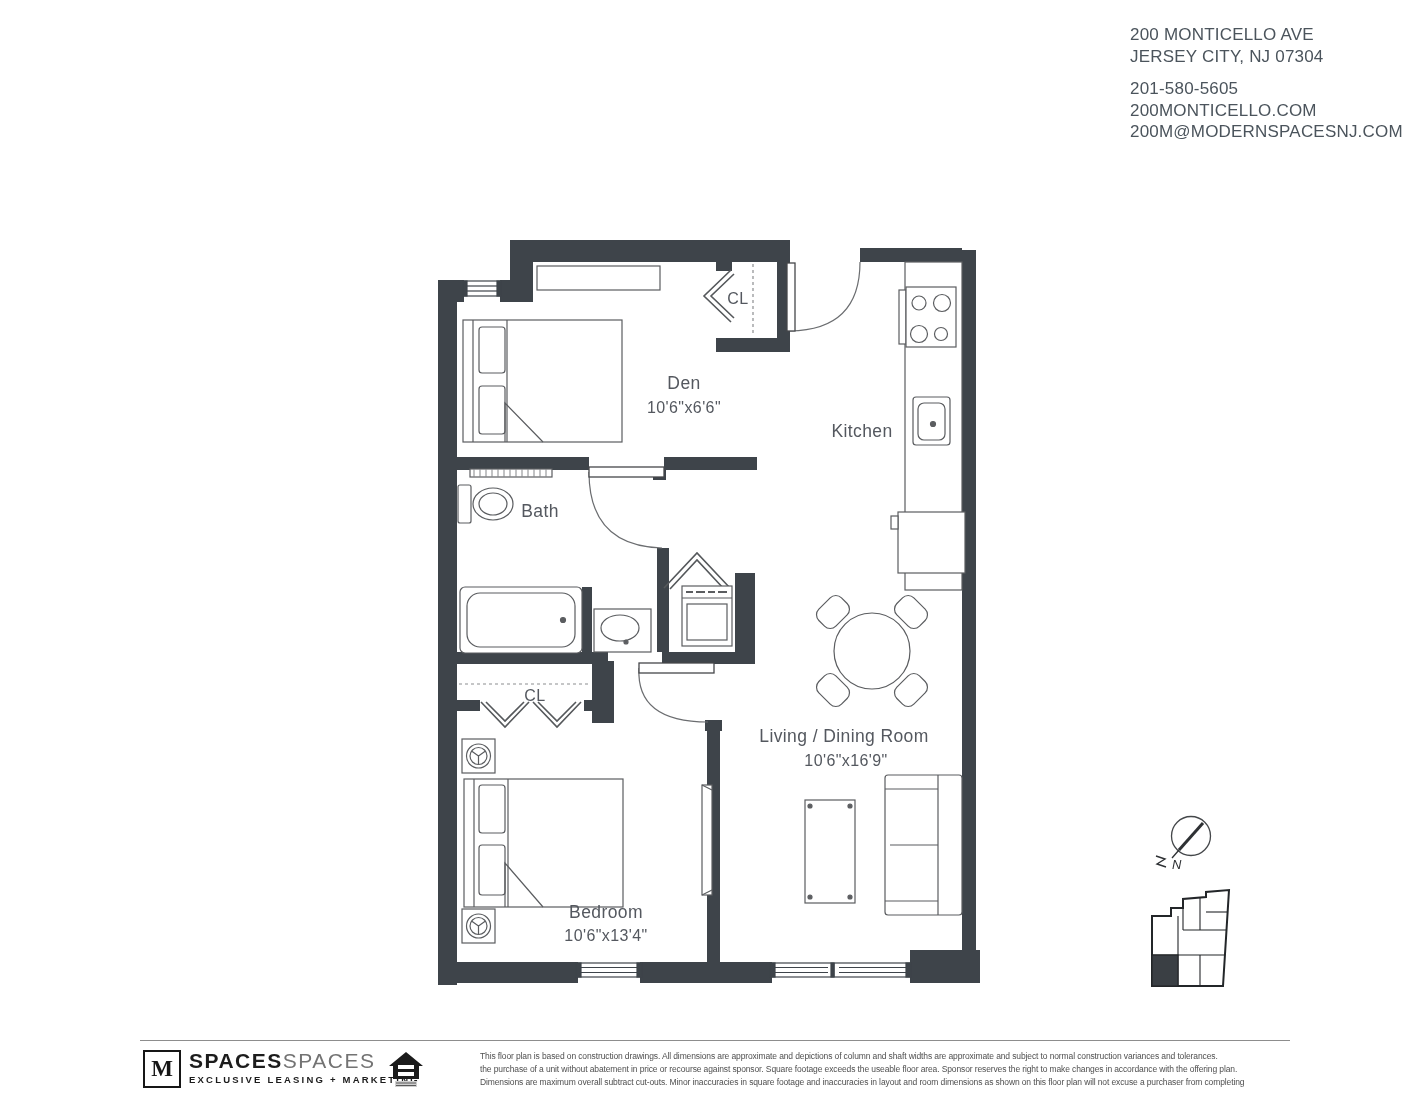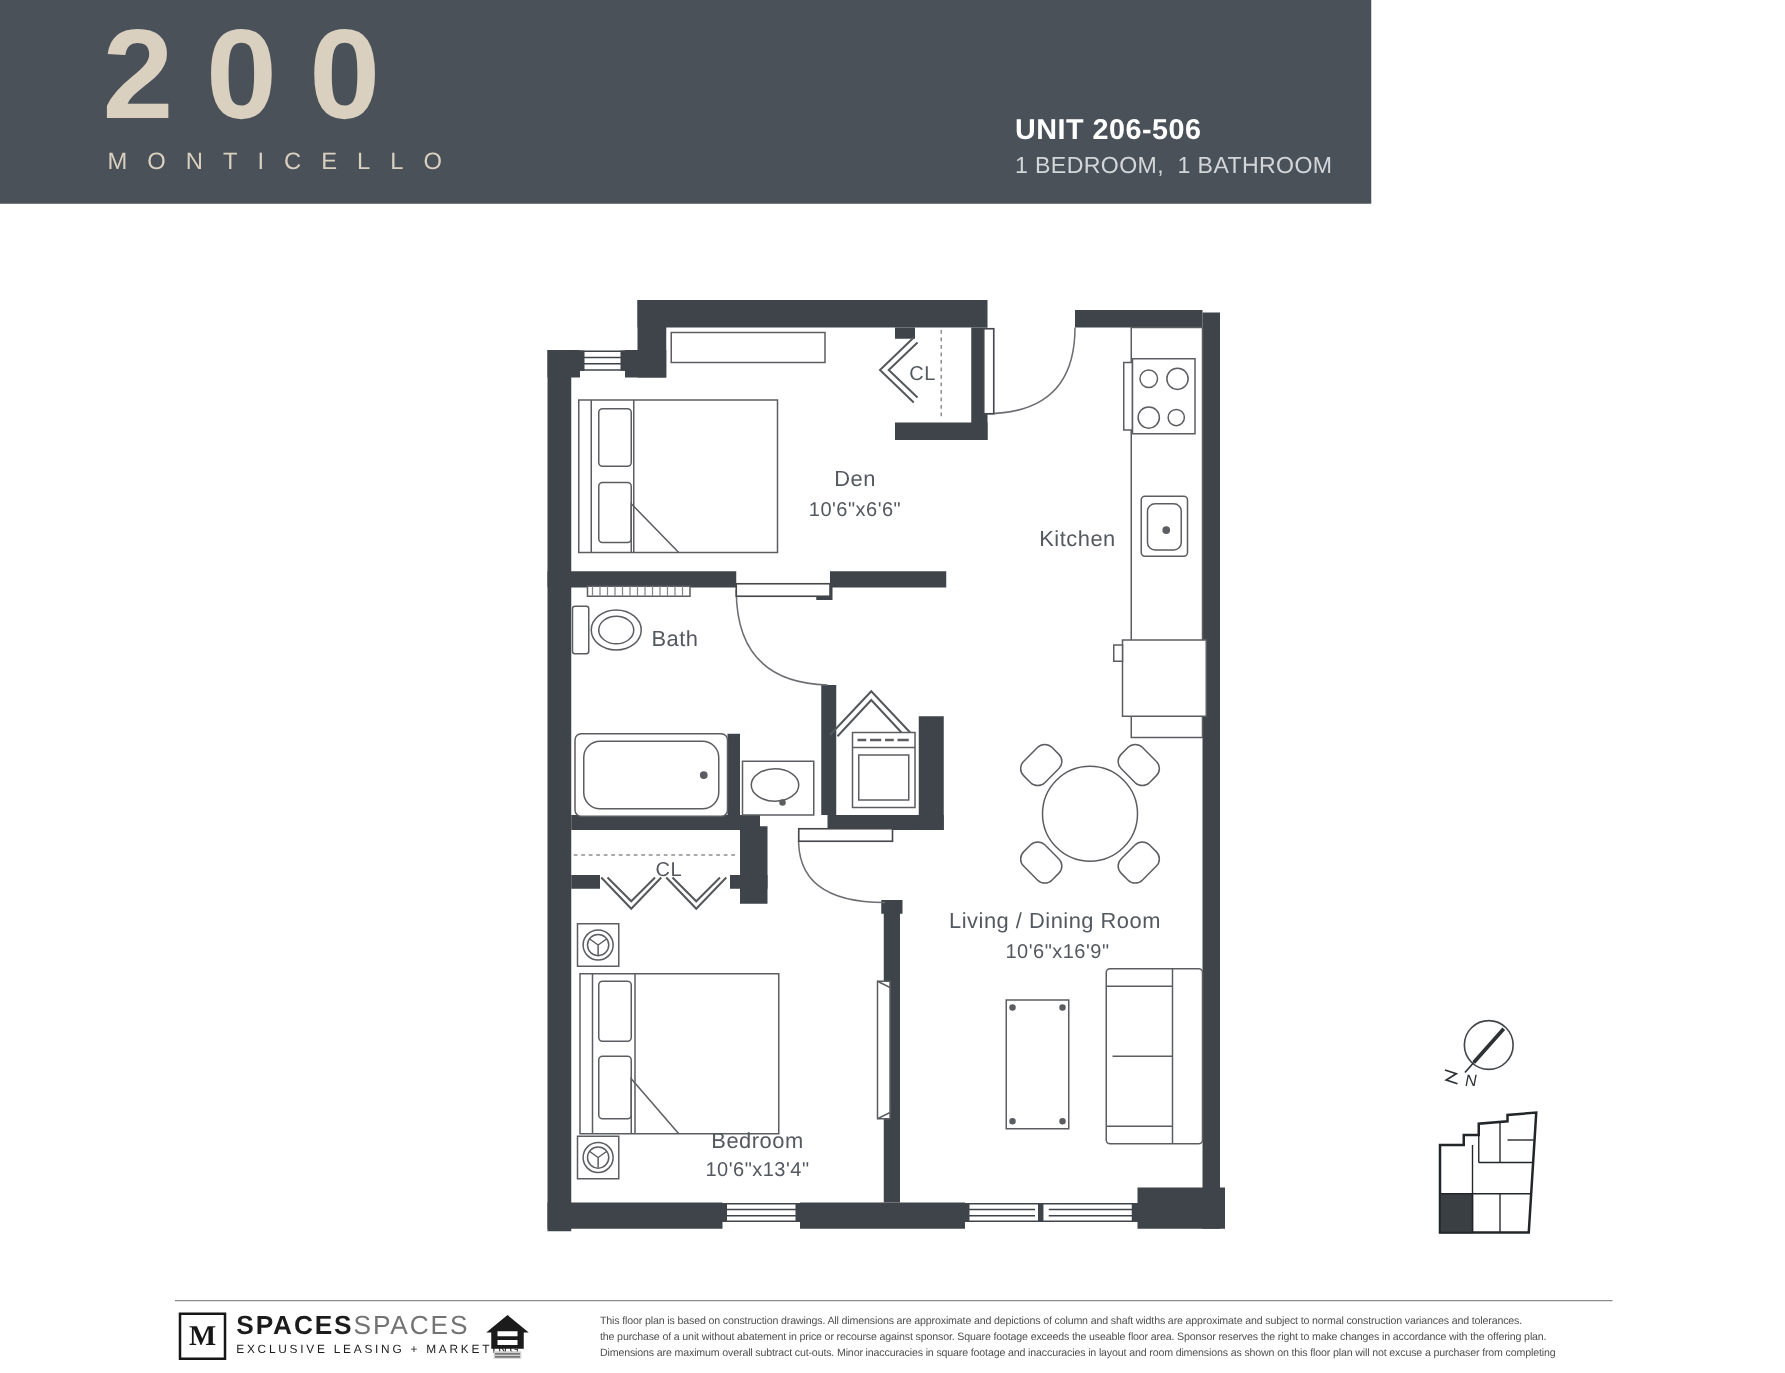--- a/index.html
+++ b/index.html
@@ -24,40 +24,43 @@
   
   .footer-rule{position:absolute;left:140px;top:1040px;width:1150px;height:1px;background:#8d8d8d;}
   .ms-logo{position:absolute;left:143px;top:1050px;display:flex;align-items:flex-start;}
   .ms-box{width:34px;height:34px;border:2.5px solid #161616;display:flex;align-items:center;
           justify-content:center;font-family:"Liberation Serif",serif;font-size:23px;
           font-weight:700;color:#161616;}
   .ms-text{margin-left:8px;}
   .ms-name{font-size:21px;letter-spacing:1.5px;color:#1c1c1c;line-height:22px;}
   .ms-name .bold{font-weight:700;}
   .ms-name .light{font-weight:400;color:#737373;}
-  .ms-tagline{font-size:9.5px;font-weight:400;letter-spacing:2.2px;color:#1c1c1c;margin-top:2px;}
+  .ms-tagline{font-size:9.5px;font-weight:700;letter-spacing:2.2px;color:#1c1c1c;margin-top:2px;}
   .eh-icon{position:absolute;left:388px;top:1051px;}
   .disclaimer{position:absolute;left:480px;top:1050px;width:845px;font-size:8.5px;
               line-height:12.8px;color:#4f4f4f;letter-spacing:-.12px;}
   .disclaimer div{white-space:nowrap;}
 </style>
 </head>
 <body>
 
 <div class="page">
 
-  <div class="header-bar">
-    <div class="logo-200">200</div>
-    <div class="logo-name">MONTICELLO</div>
-    <div class="unit-block">
-      <div class="unit-title">UNIT 206-506</div>
-      <div class="unit-subtitle">1 BEDROOM,  1 BATHROOM</div>
+
+  <div class="contact">
+    <div class="grp1">
+      <div>200 MONTICELLO AVE</div>
+      <div>JERSEY CITY, NJ 07304</div>
+    </div>
+    <div class="grp2">
+      <div>201-580-5605</div>
+      <div>200MONTICELLO.COM</div>
+      <div>200M@MODERNSPACESNJ.COM</div>
     </div>
   </div>
-
 
   <svg class="plan-svg" width="1428" height="1098" viewBox="0 0 1428 1098">
 
     <g fill="#3e444a">
       <rect x="510" y="240" width="280" height="22"></rect>
       <rect x="510" y="240" width="23" height="62"></rect>
       <rect x="438" y="280" width="26" height="22"></rect>
       <rect x="500" y="280" width="33" height="22"></rect>
       <rect x="438" y="280" width="19" height="705"></rect>
       <rect x="438" y="962" width="140" height="21"></rect>

